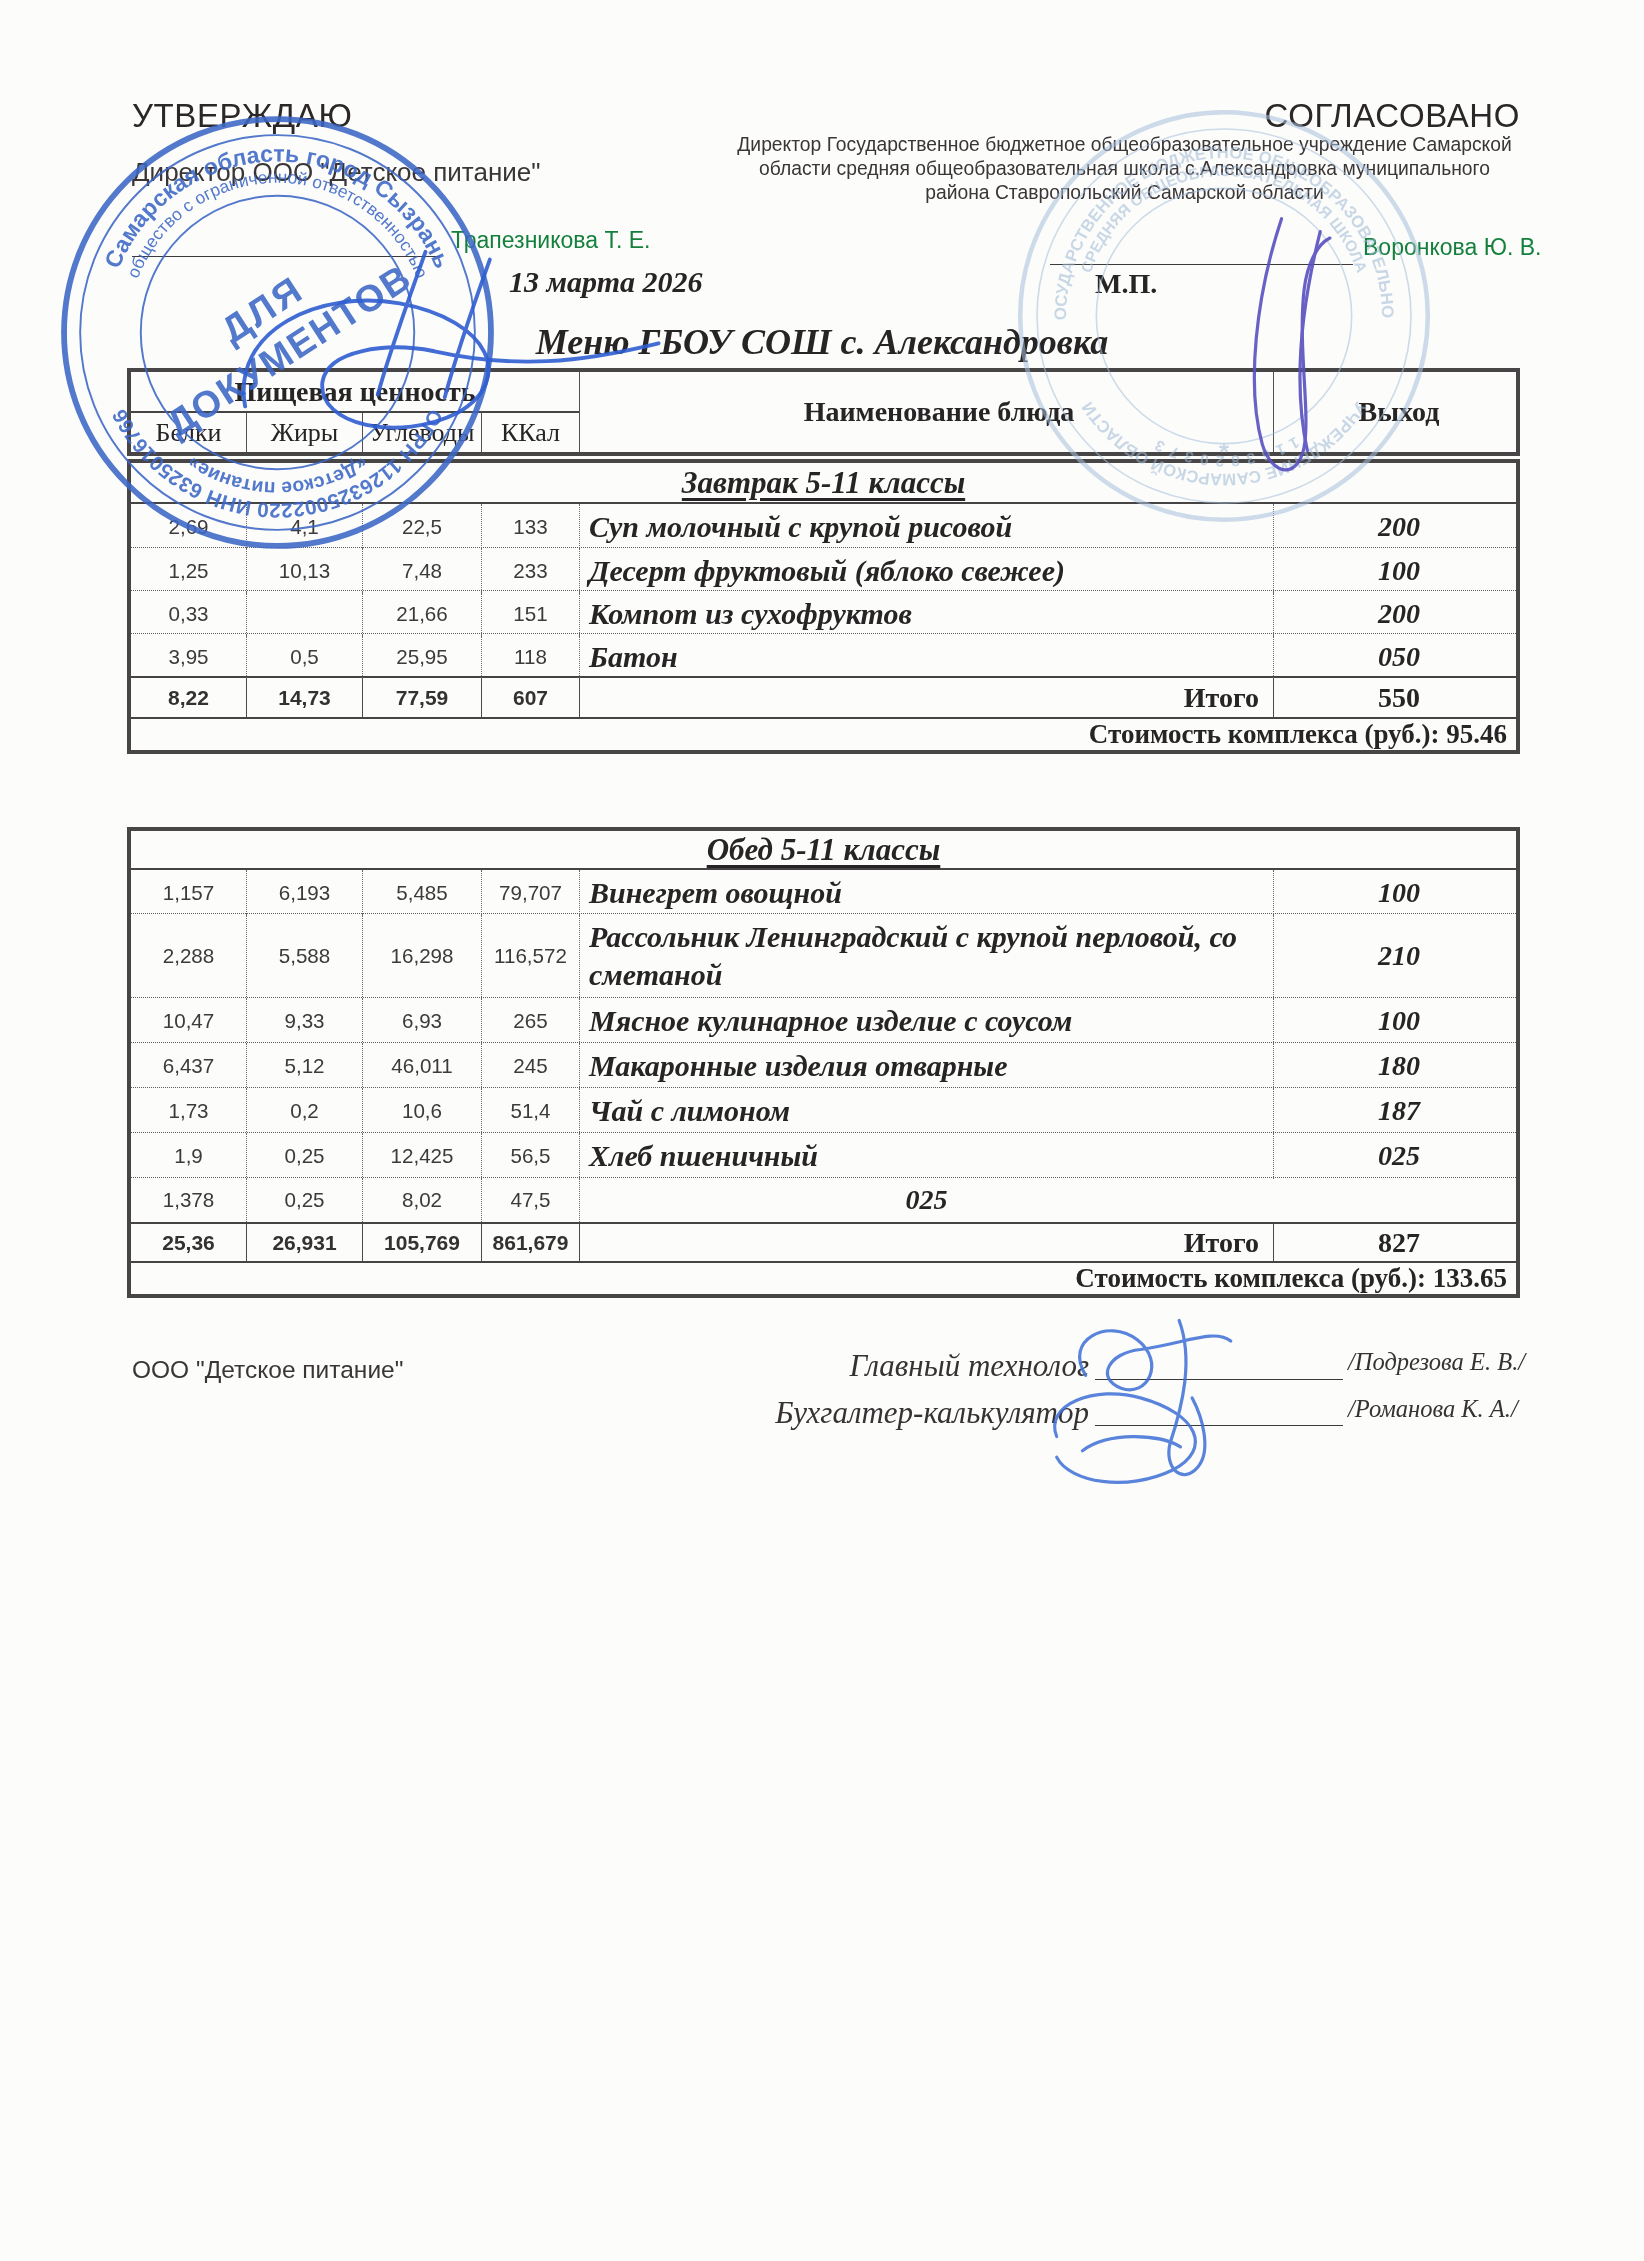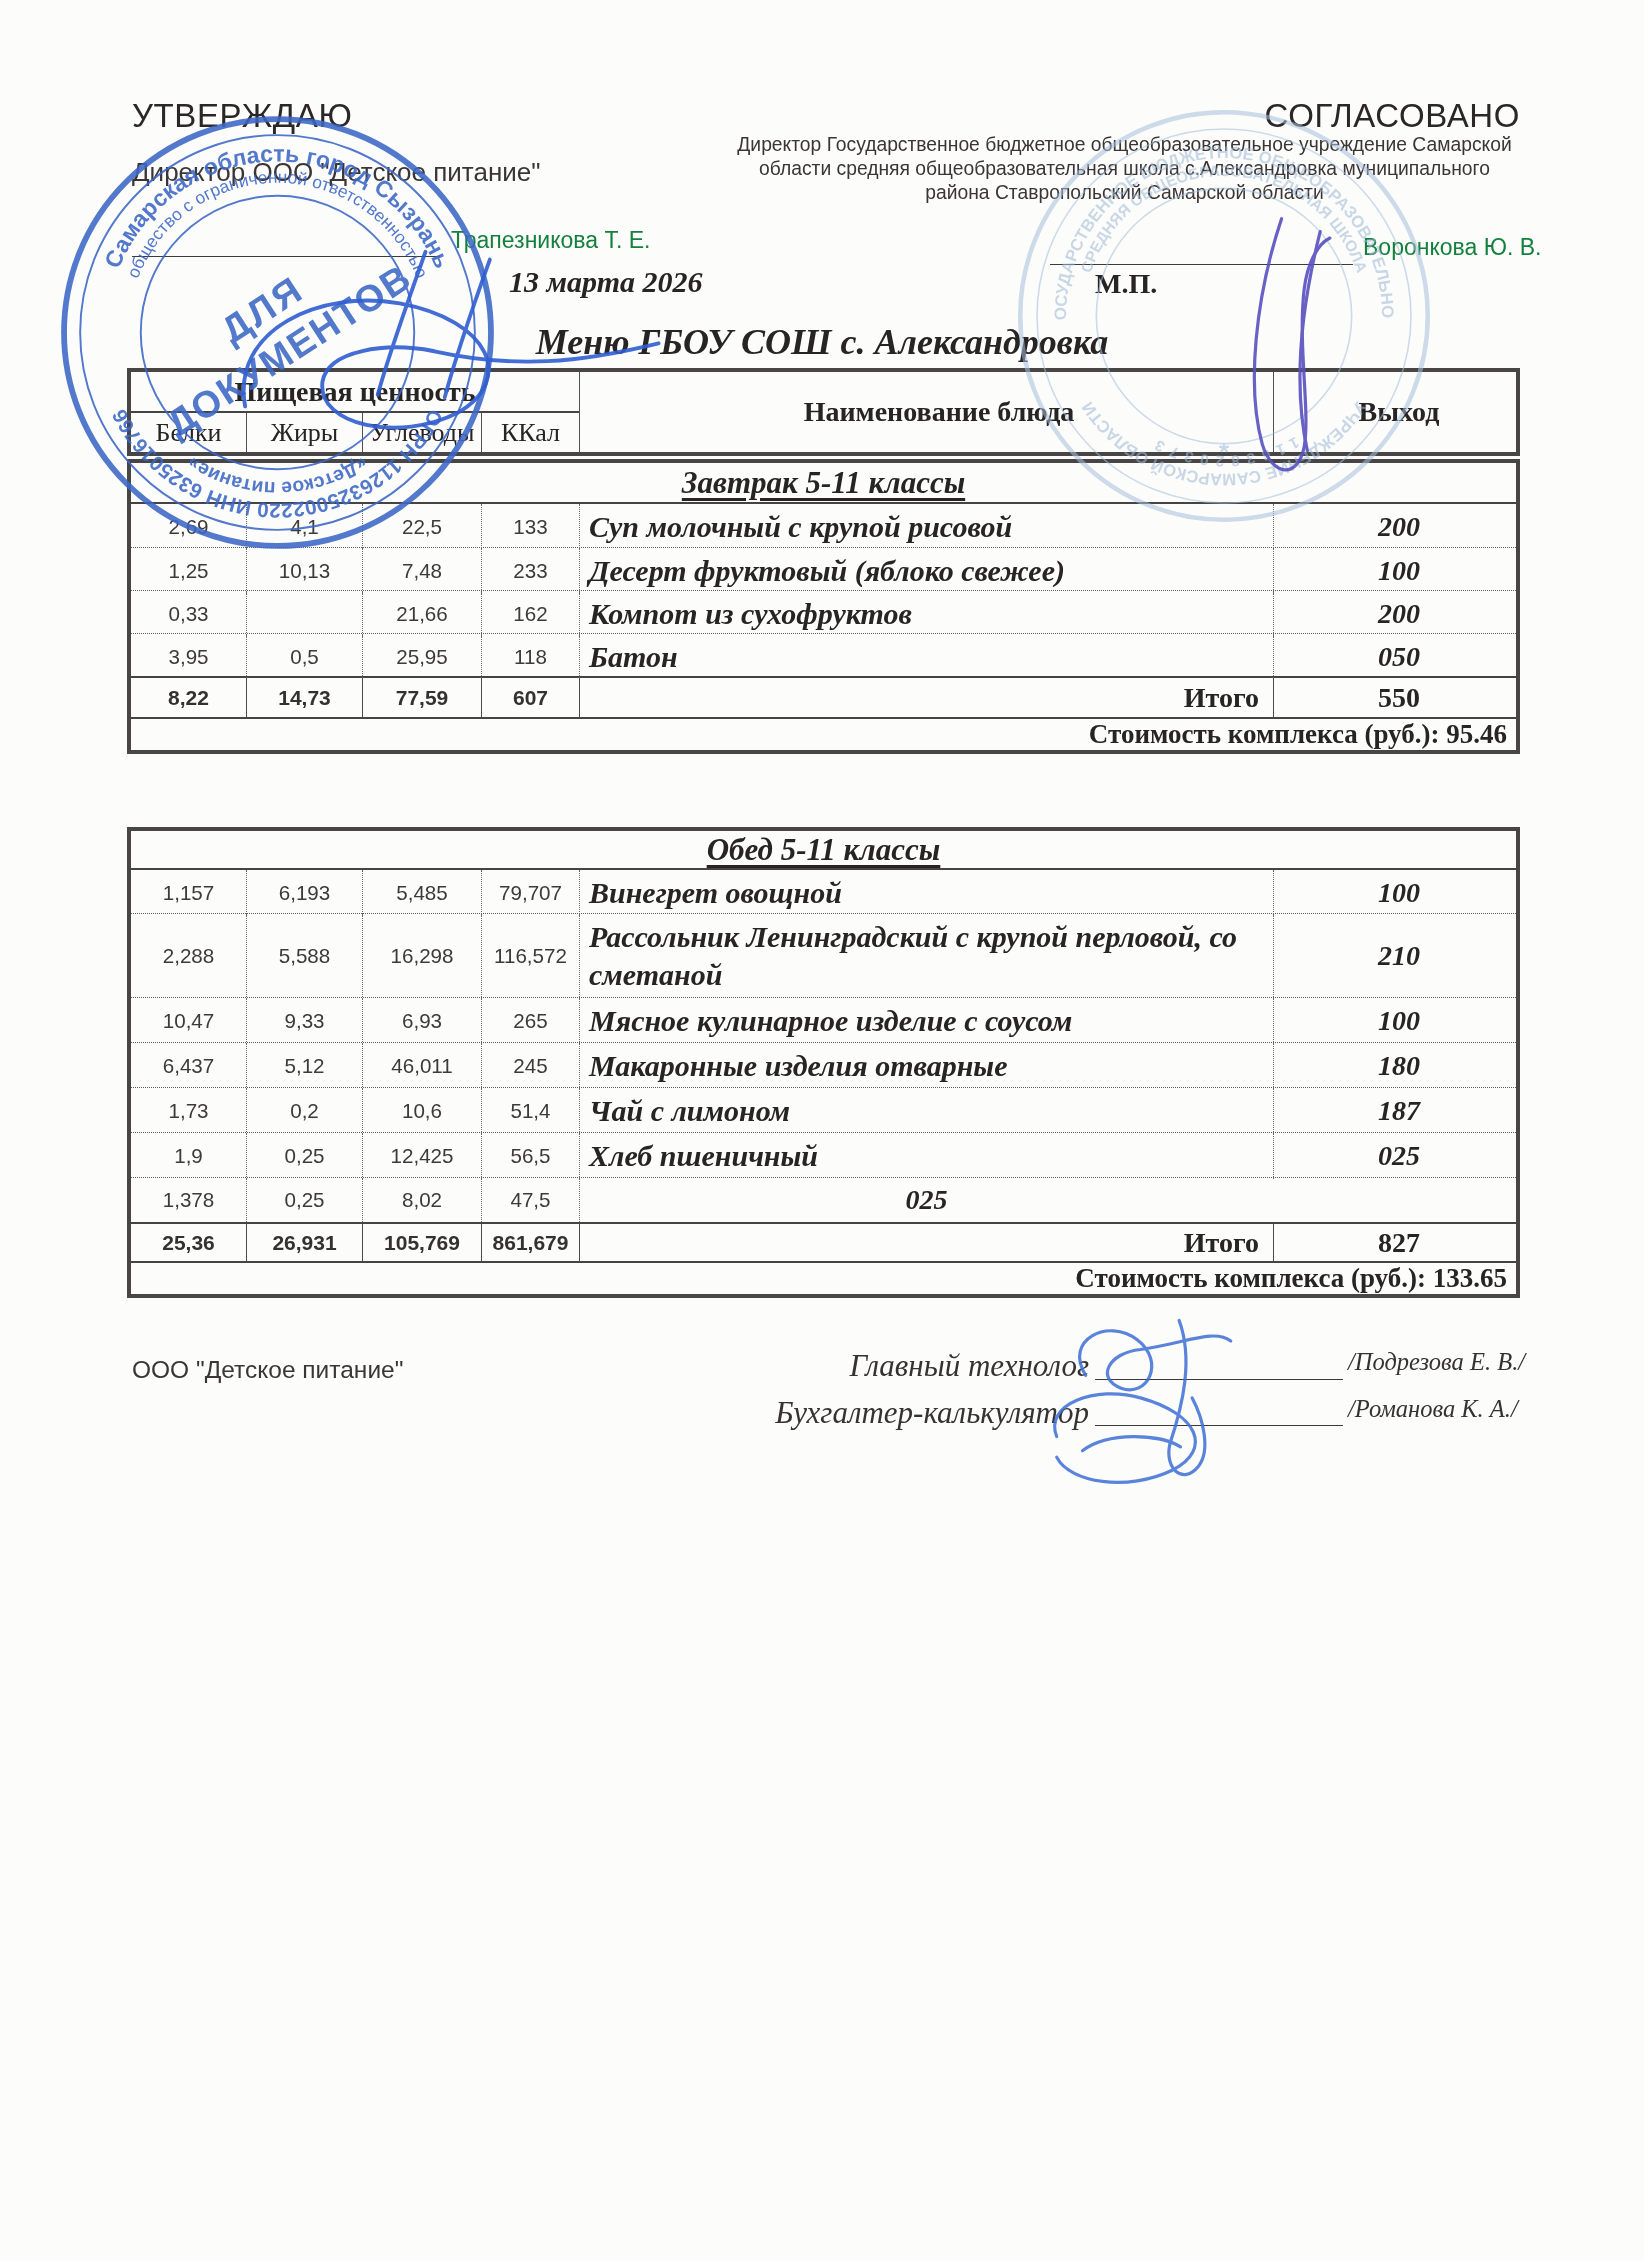--- a/index.html
+++ b/index.html
@@ -103,21 +103,21 @@
       <div class="num">10,13</div>
       <div class="num">7,48</div>
       <div class="num">233</div>
       <div class="dish">Десерт фруктовый (яблоко свежее)</div>
       <div class="out">100</div>
     </div>
     <div class="grid-row data-row" style="height:43px;">
       <div class="num">0,33</div>
       <div class="num"></div>
       <div class="num">21,66</div>
-      <div class="num">162</div>
+      <div class="num">151</div>
       <div class="dish">Компот из сухофруктов</div>
       <div class="out">200</div>
     </div>
     <div class="grid-row data-row" style="height:43px;">
       <div class="num">3,95</div>
       <div class="num">0,5</div>
       <div class="num">25,95</div>
       <div class="num">118</div>
       <div class="dish">Батон</div>
       <div class="out">050</div>

